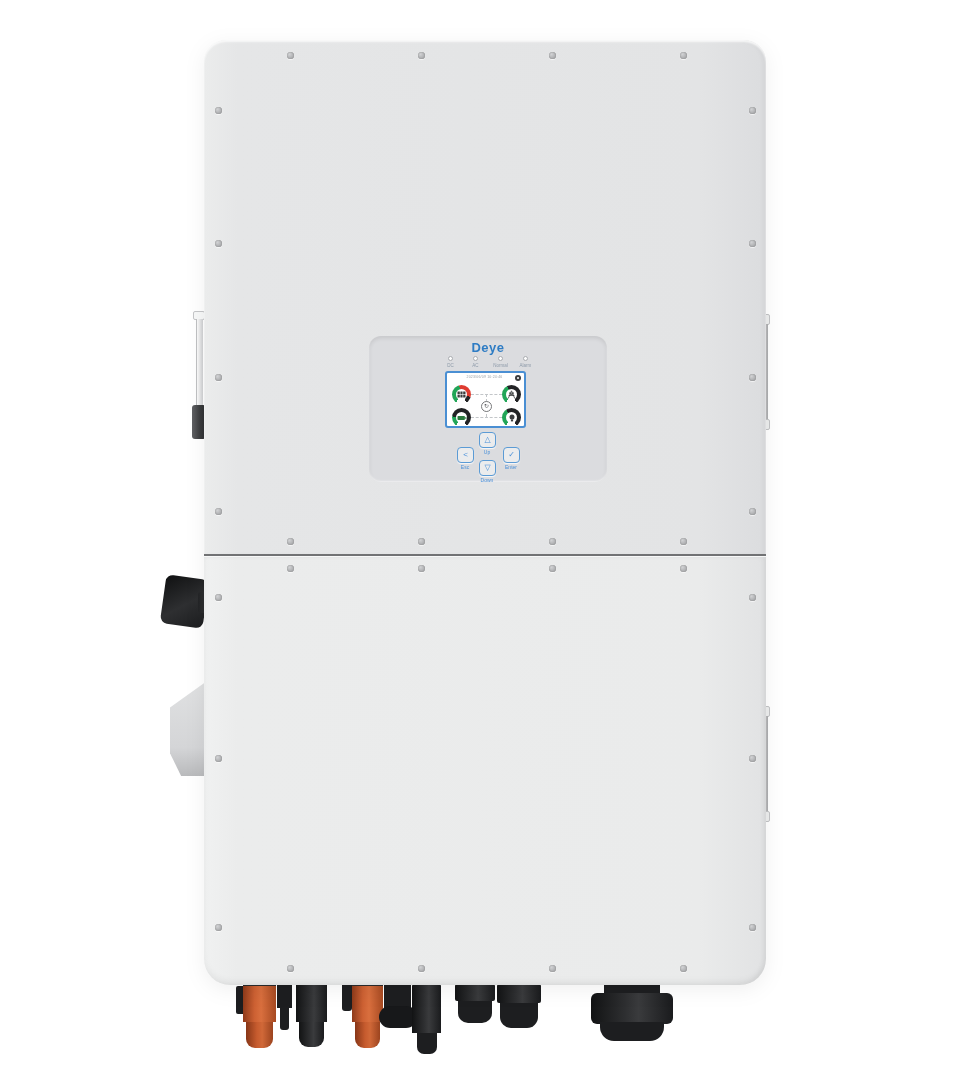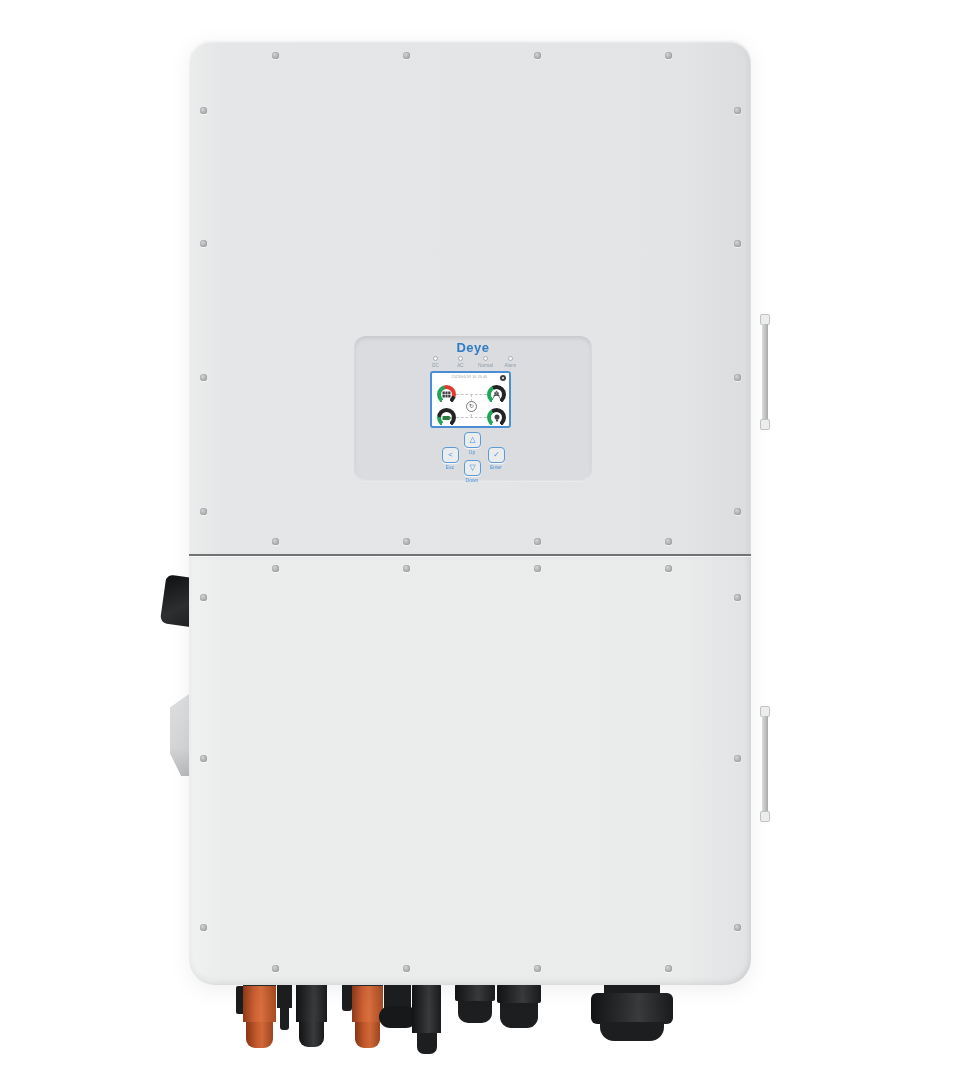--- a/index.html
+++ b/index.html
@@ -1,21 +1,21 @@
 <!DOCTYPE html>
 <html><head>
 <meta charset="utf-8">
 <style>
   * { margin:0; padding:0; box-sizing:border-box; }
   html,body { background:#fff; }
   .stage { position:relative; width:970px; height:1080px; background:#ffffff; overflow:hidden;
            font-family:"Liberation Sans", sans-serif; }
 
   
-  .case { position:absolute; left:189px; top:40px; width:562px; height:945px; z-index:2;
+  .case { position:absolute; left:204px; top:40px; width:562px; height:945px; z-index:2;
           filter:drop-shadow(0 5px 10px rgba(0,0,0,0.06)); }
   .case-upper { position:absolute; left:0; top:0; width:562px; height:515px;
 ted          border-radius:22px 22px 0 0;
           background:linear-gradient(90deg,#ebecec 0%,#e5e6e7 6%,#e3e4e5 88%,#dcdddf 99%);
           border-radius:22px 22px 0 0;
           box-shadow:inset 0 2px 2px rgba(255,255,255,.8), inset -3px 0 5px rgba(0,0,0,.04);}
   .case-lower { position:absolute; left:0; top:517px; width:562px; height:428px;
           border-radius:0 0 26px 26px;
           background:linear-gradient(90deg,#f0f1f1 0%,#ebecec 6%,#eaebeb 88%,#e2e3e4 99%);
           box-shadow:inset -3px 0 5px rgba(0,0,0,.04), inset 0 -4px 6px rgba(0,0,0,.05);}

